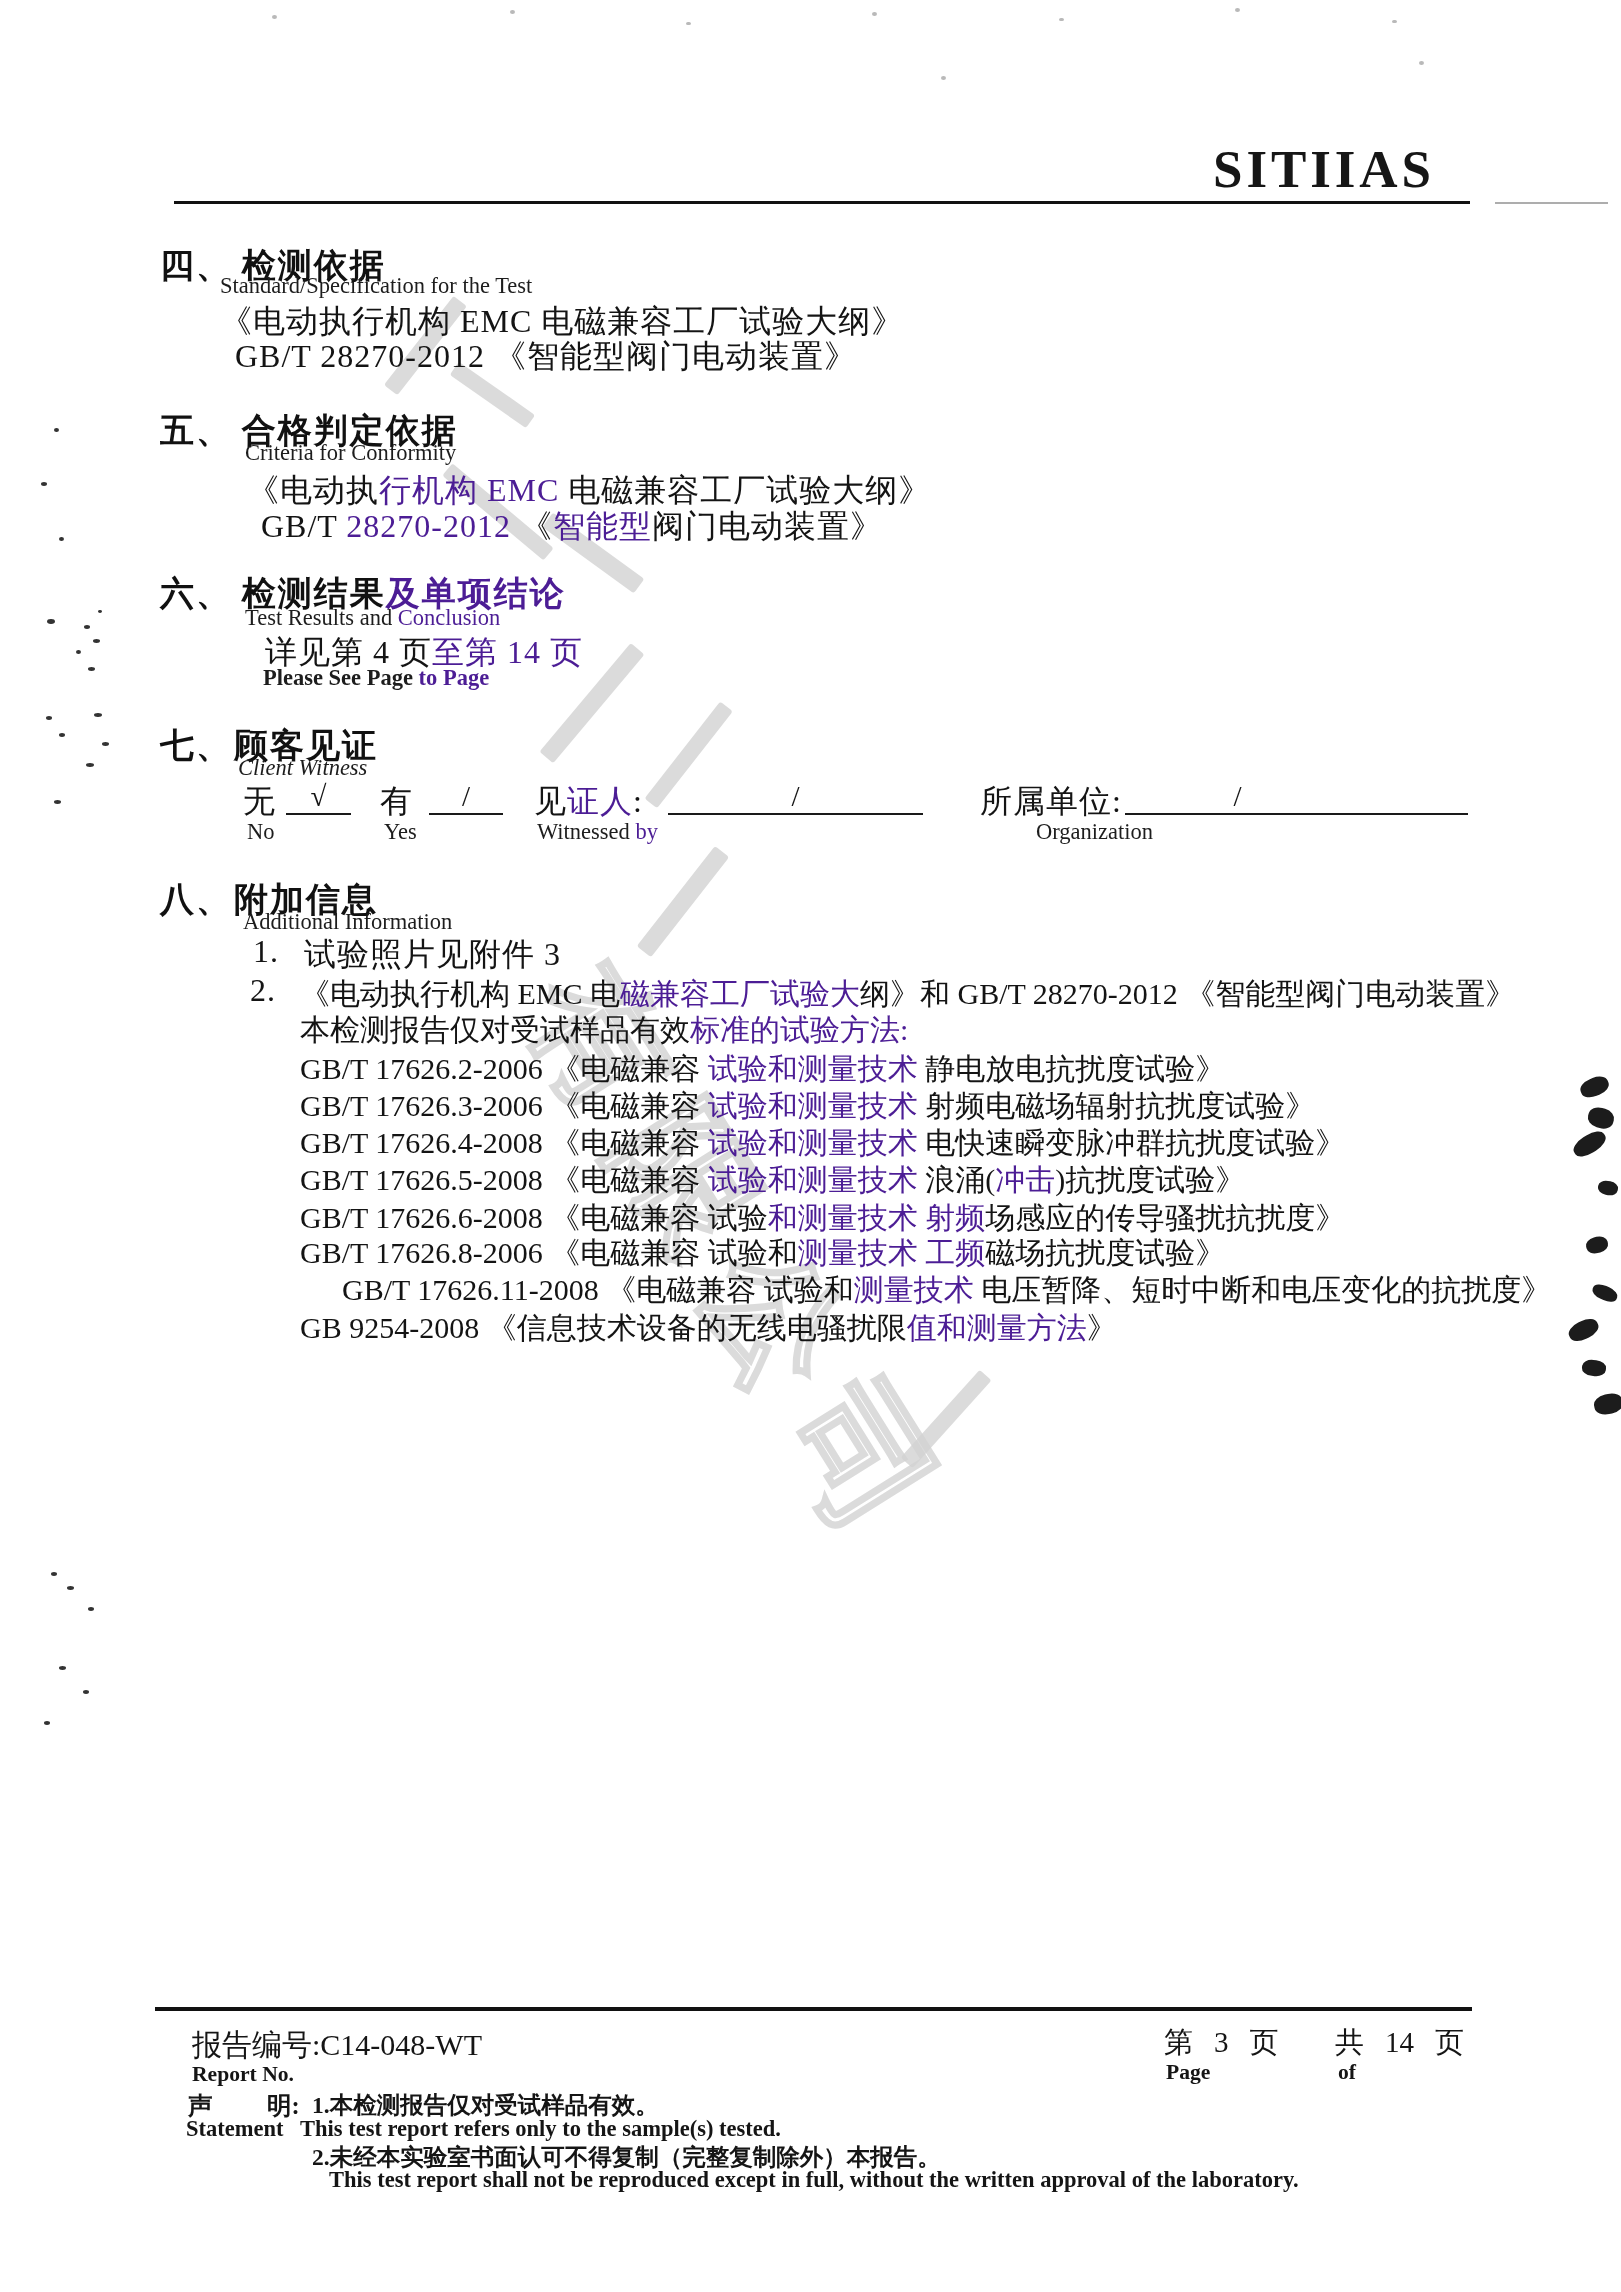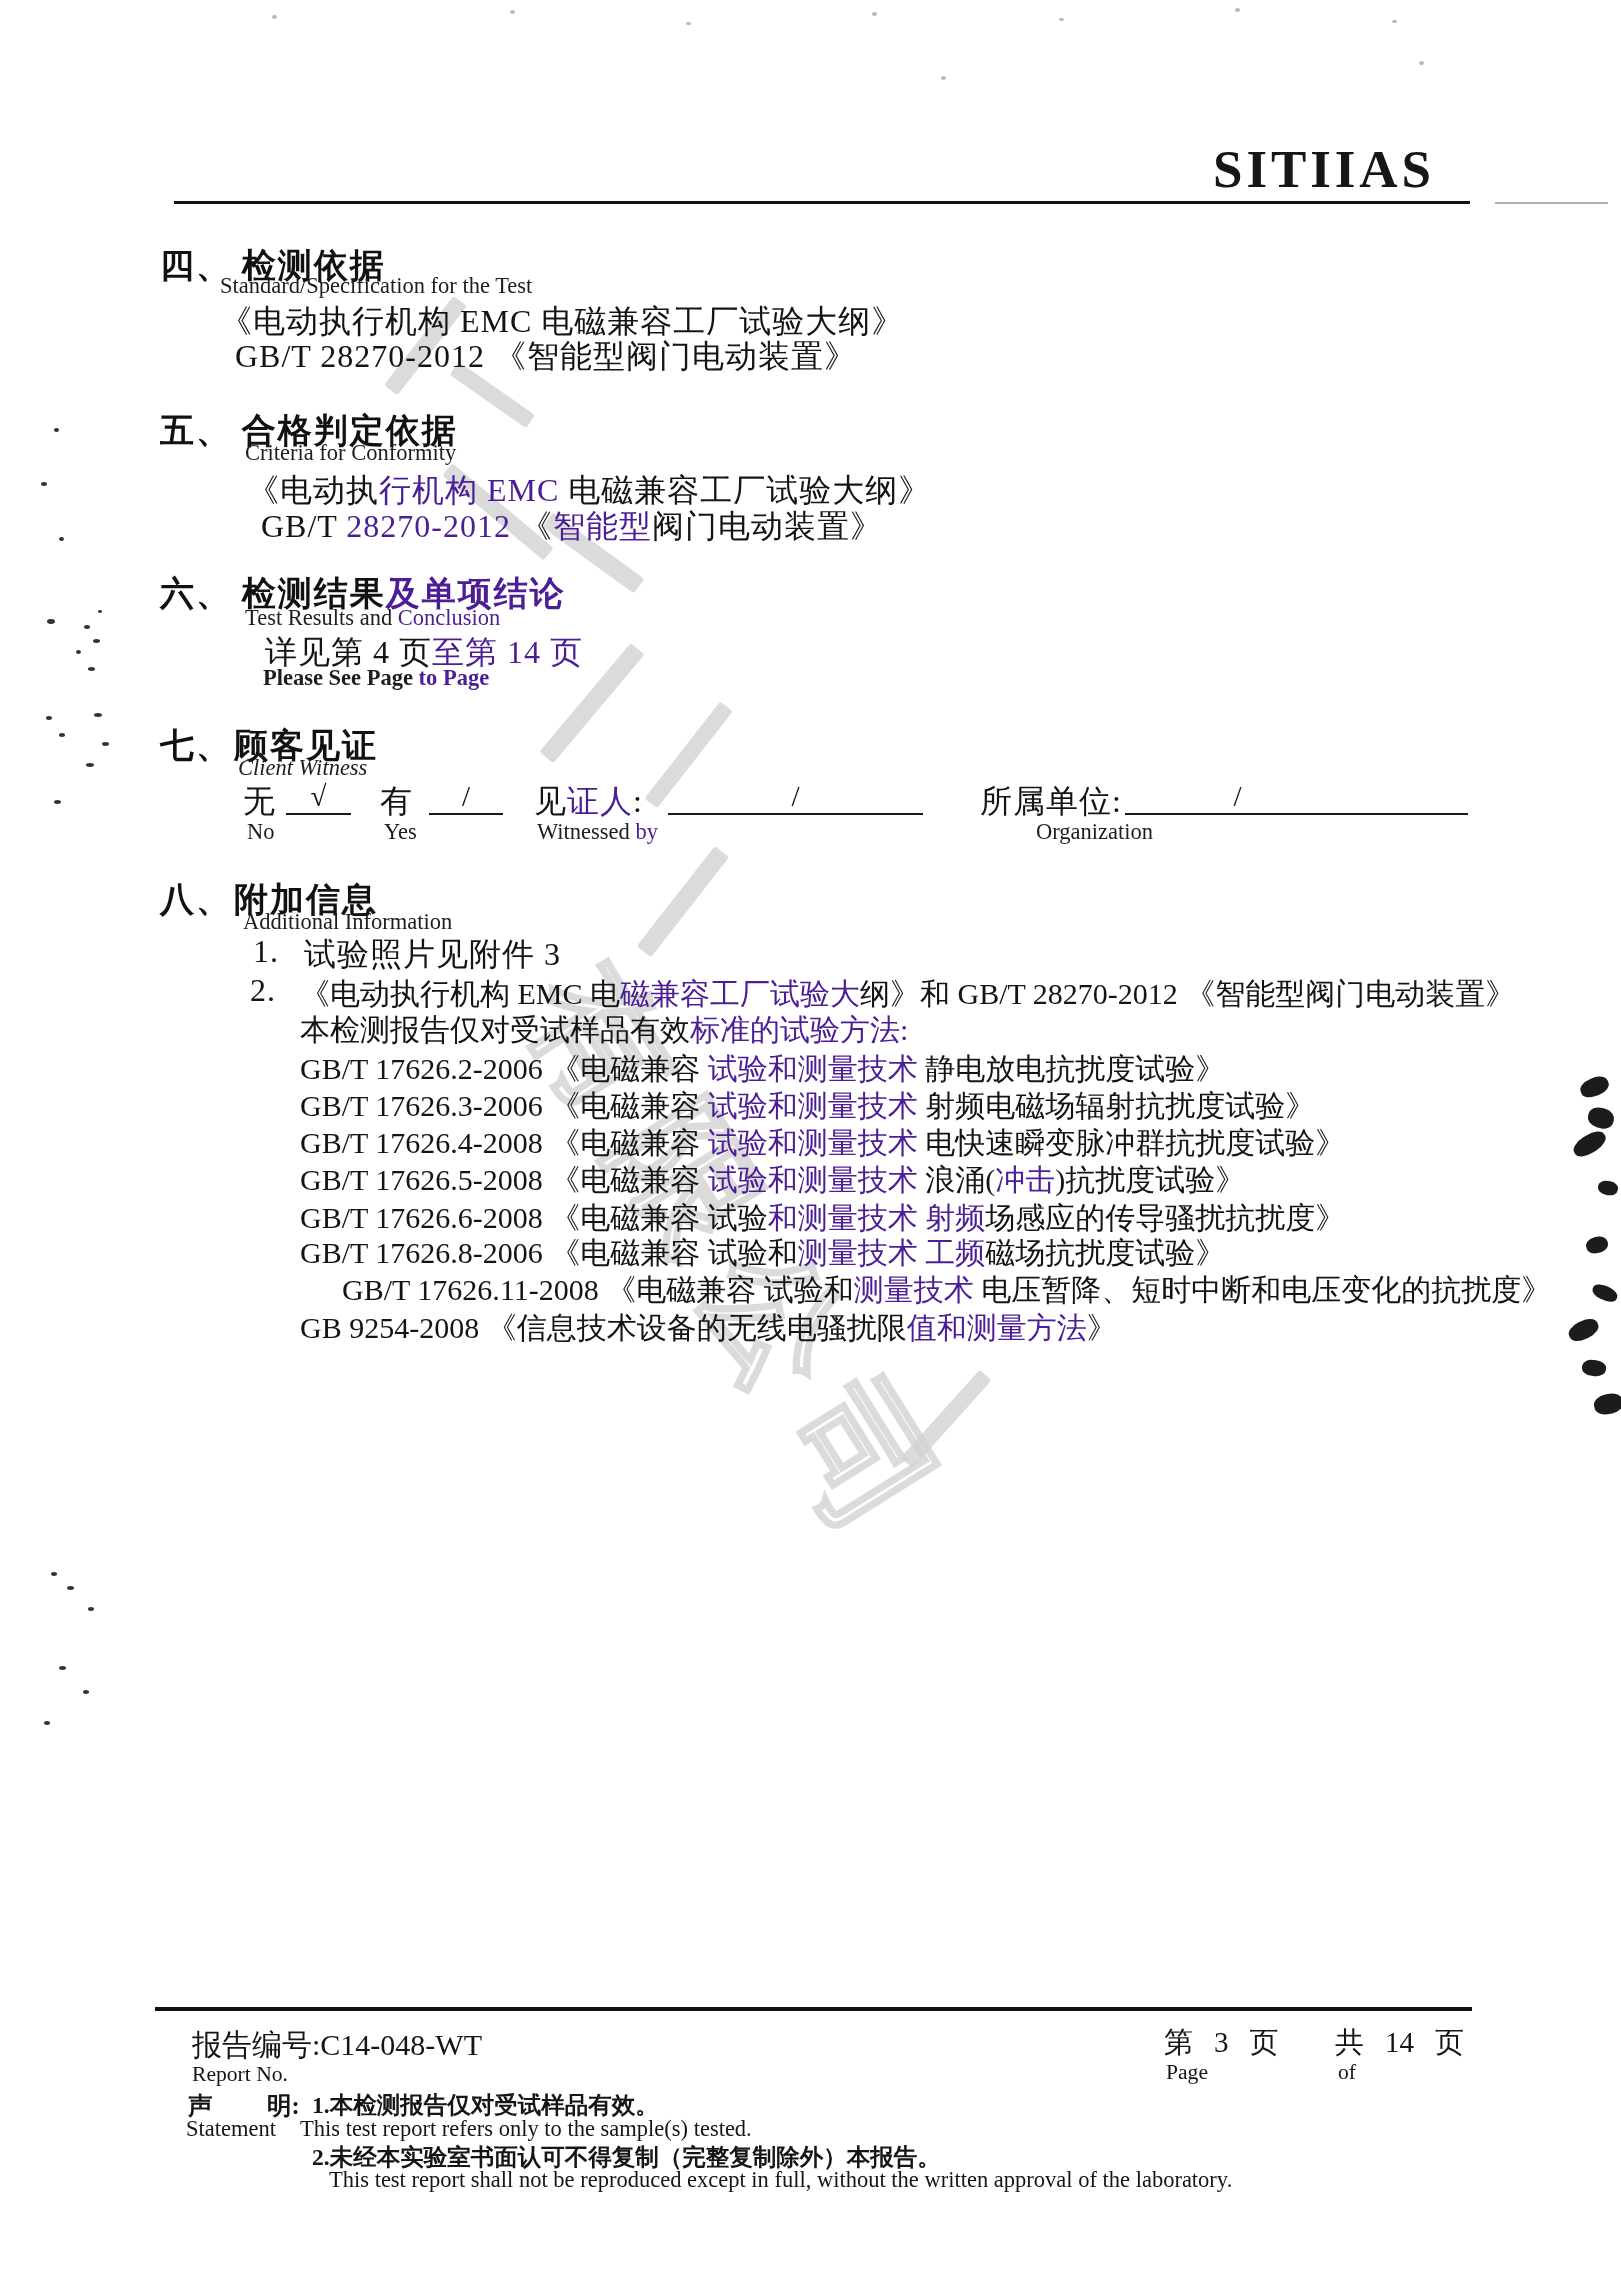--- a/index.html
+++ b/index.html
@@ -34,21 +34,21 @@
     position:absolute;left:642px;top:931px;
     font-size:139px;font-weight:bold;letter-spacing:25.5px;
     color:transparent;-webkit-text-stroke:2.9px #cfcfcf;
     transform:rotate(58deg);transform-origin:0 0;
     white-space:nowrap;opacity:.75;pointer-events:none;
   }
   .wm-stroke{position:absolute;background:#d2d2d2;opacity:.8;border-radius:2.9px;pointer-events:none;}
   .ink{position:absolute;background:#1c1c1c;border-radius:45%;}
   .speck{position:absolute;background:#333;border-radius:50%;}
   .speck.g{background:#b9b9b9;}
-  .footer-strong{font-weight:normal;}
+  .footer-strong{font-weight:bold;}
 </style>
 </head>
 <body>
 
 <div class="page">
 
   <div class="wm-text">有限公司</div>
   <div class="wm-stroke" style="left:417px;top:289px;width:16.7px;height:113px;transform:rotate(38deg);"></div>
   <div class="wm-stroke" style="left:446px;top:387px;width:93px;height:15.7px;transform:rotate(35deg);"></div>
   <div class="wm-stroke" style="left:490px;top:446px;width:15.7px;height:132px;transform:rotate(-50deg);"></div>

